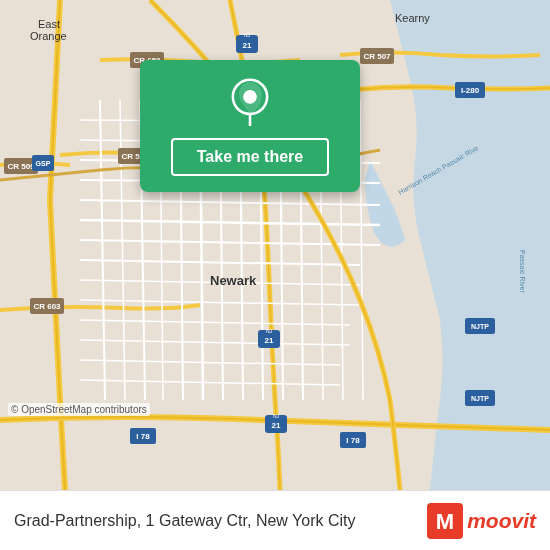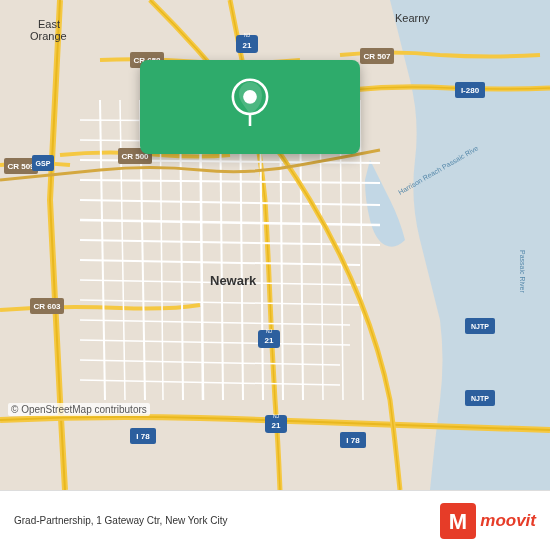--- a/index.html
+++ b/index.html
@@ -66,38 +66,38 @@
       height: 60px;
       background-color: #ffffff;
       display: flex;
       align-items: center;
       justify-content: space-between;
       padding: 0 14px;
       border-top: 1px solid #ddd;
     }
 
     #address-text {
-      font-size: 10px;
+      font-size: 16px;
       color: #333;
       flex: 1;
     }
 
     #moovit-logo {
       display: flex;
       align-items: center;
       gap: 4px;
     }
 
     #moovit-icon {
       width: 36px;
       height: 36px;
     }
 
     #moovit-wordmark {
-      font-size: 17px;
+      font-size: 21px;
       font-weight: bold;
       color: #e63c28;
       font-style: italic;
     }
 
     #osm-credit {
       position: absolute;
       bottom: 74px;
       left: 8px;
       font-size: 10px;
@@ -231,20 +231,21 @@
   </svg>
 
   <div id="location-card">
 
     <svg id="pin-icon" viewBox="0 0 48 56" xmlns="http://www.w3.org/2000/svg">
       <circle cx="24" cy="22" r="20" fill="none" stroke="white" stroke-width="3"></circle>
       <circle cx="24" cy="22" r="8" fill="white"></circle>
       <path d="M24 42 L24 56" stroke="white" stroke-width="3"></path>
       <path d="M24 42 Q18 34 14 28 Q8 18 14 10 Q20 2 30 6 Q38 10 38 20 Q38 30 30 38 Z" fill="rgba(255,255,255,0.15)"></path>
     </svg>
+    <button id="take-me-there-btn">Take me there</button>
   </div>
 
   <div id="osm-credit">© OpenStreetMap contributors</div>
 </div>
 
 <div id="bottom-bar">
   <span id="address-text">Grad-Partnership, 1 Gateway Ctr, New York City</span>
   <div id="moovit-logo">
 
     <svg id="moovit-icon" viewBox="0 0 36 36" xmlns="http://www.w3.org/2000/svg">

